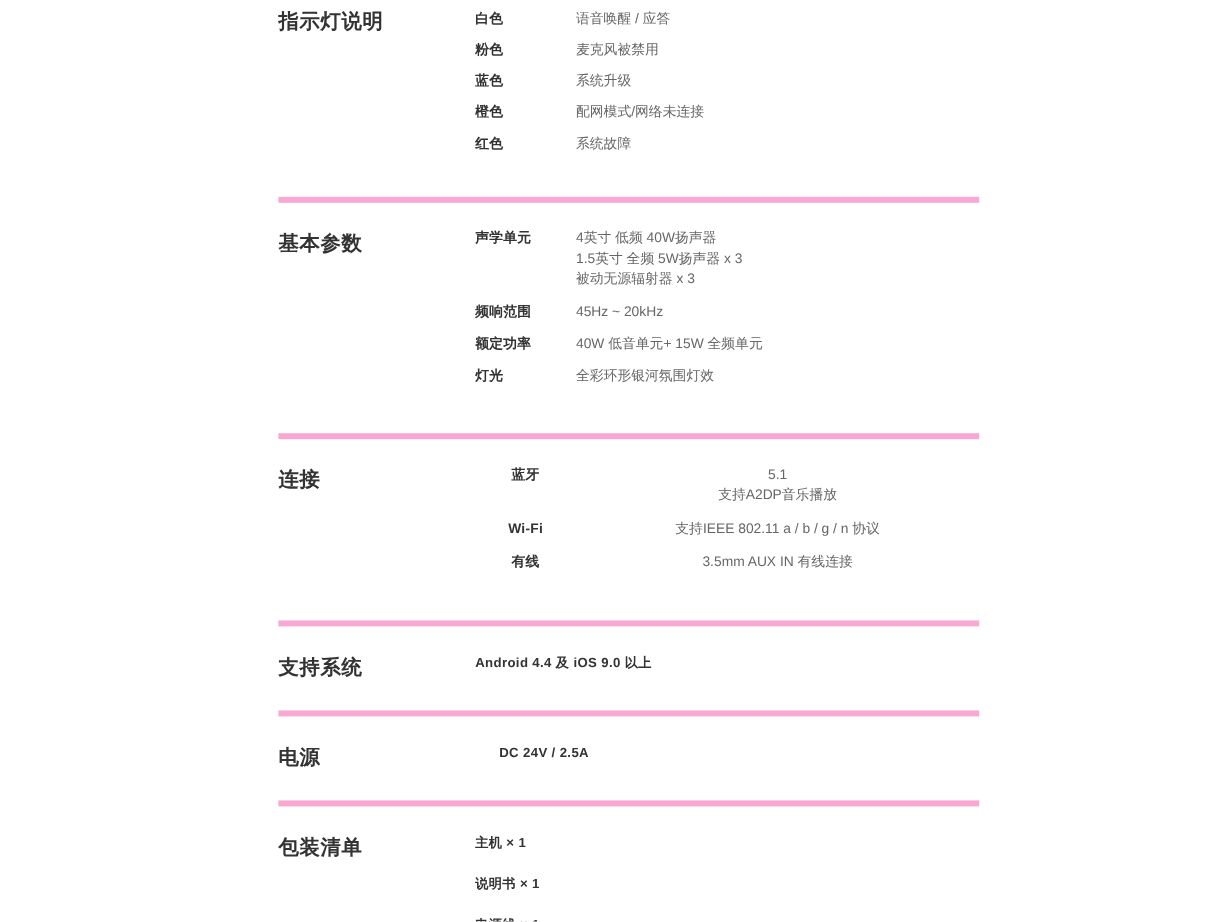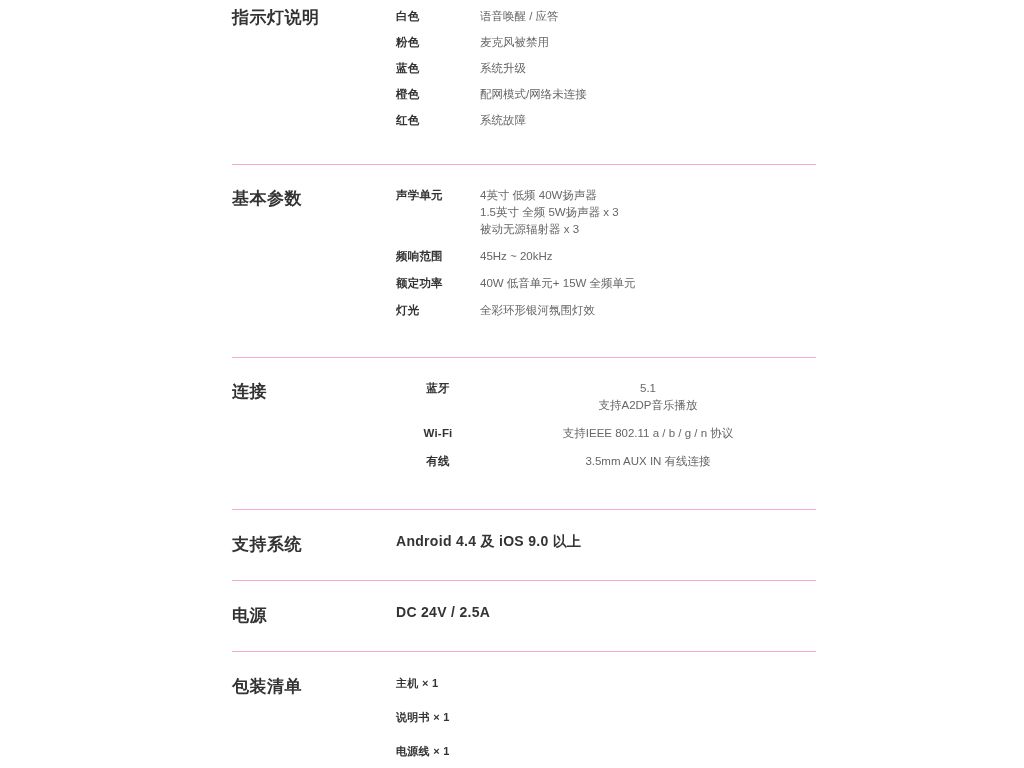--- a/index.html
+++ b/index.html
@@ -18,21 +18,21 @@
     width: 1024px;
     height: 768px;
     background: #ffffff;
   }
   .spec-section {
     display: flex;
     align-items: flex-start;
     padding: 0 0 0 0;
     margin-left: 232px;
     width: 584px;
-    border-bottom: 1px solid #f9a8d4;
+    border-bottom: 5px solid #f9a8d4;
   }
   .spec-section.no-rule { border-bottom: none; }
   .sec-title {
     width: 164px;
     flex: 0 0 164px;
     font-size: 17px;
     font-weight: bold;
     color: #333333;
     letter-spacing: 0.5px;
     line-height: 20px;
@@ -58,21 +58,21 @@
     letter-spacing: 0.2px;
   }
   .row-values {
     flex: 1 1 auto;
     font-size: 11.5px;
     color: #666666;
     line-height: 17px;
   }
   .row-values div { white-space: nowrap; }
   .plain-line {
-    font-size: 14px;
+    font-size: 11px;
     font-weight: bold;
     color: #333333;
     line-height: 17px;
     letter-spacing: 0.3px;
   }
   .pack-line {
     font-size: 11px;
     font-weight: bold;
     color: #333333;
     line-height: 17px;
@@ -86,21 +86,21 @@
   #sec-led .sec-body { padding-bottom: 26px; }
   #sec-led .row { margin-bottom: 9px; }
   #sec-basic { padding-top: 22px; }
   #sec-basic .sec-body { padding-bottom: 28px; }
   #sec-basic .row { margin-bottom: 10px; }
   #sec-conn { padding-top: 22px; }
   #sec-conn .sec-body { padding-bottom: 28px; text-align: center; }
   #sec-conn .row { margin-bottom: 11px; }
   #sec-os { padding-top: 23px; }
   #sec-os .sec-body { padding-bottom: 30px; }
-  #sec-power { padding-top: 23px; }
+  #sec-power { padding-top: 23px; gap: 20px; }
   #sec-power .sec-body { padding-bottom: 30px; }
   #sec-pack { padding-top: 23px; }
   #sec-pack .sec-body { padding-bottom: 20px; }
   .sec-title-led { padding-top: 0; }
 </style>
 </head>
 <body>
 
 <div class="page">
 

